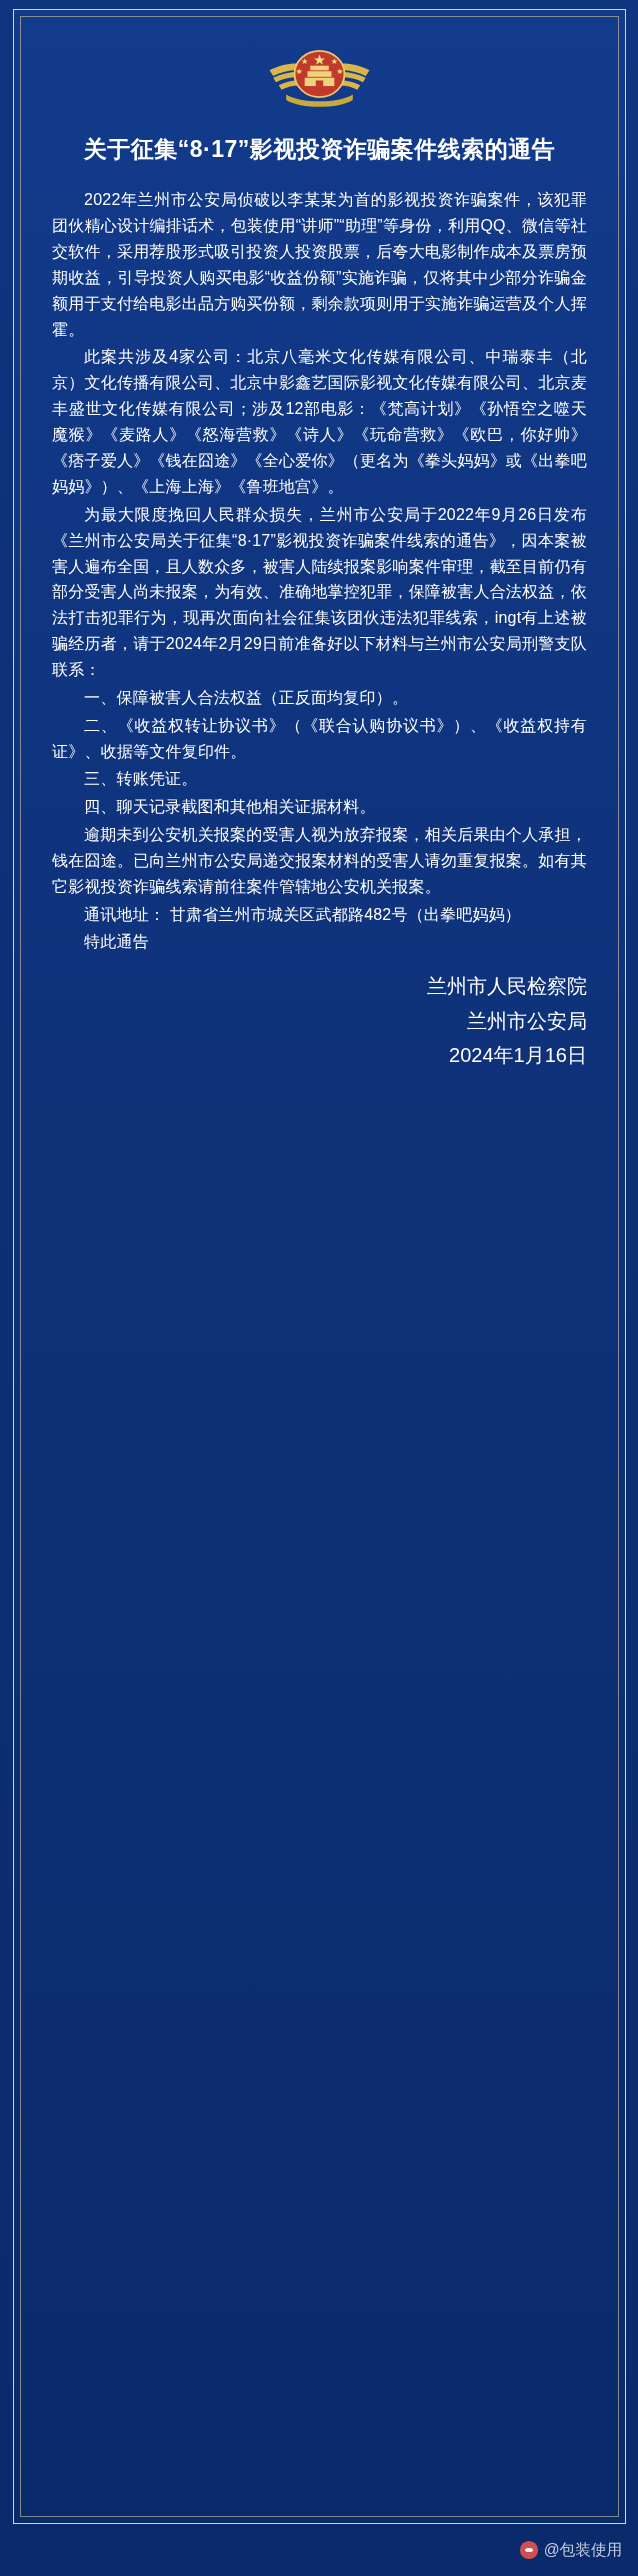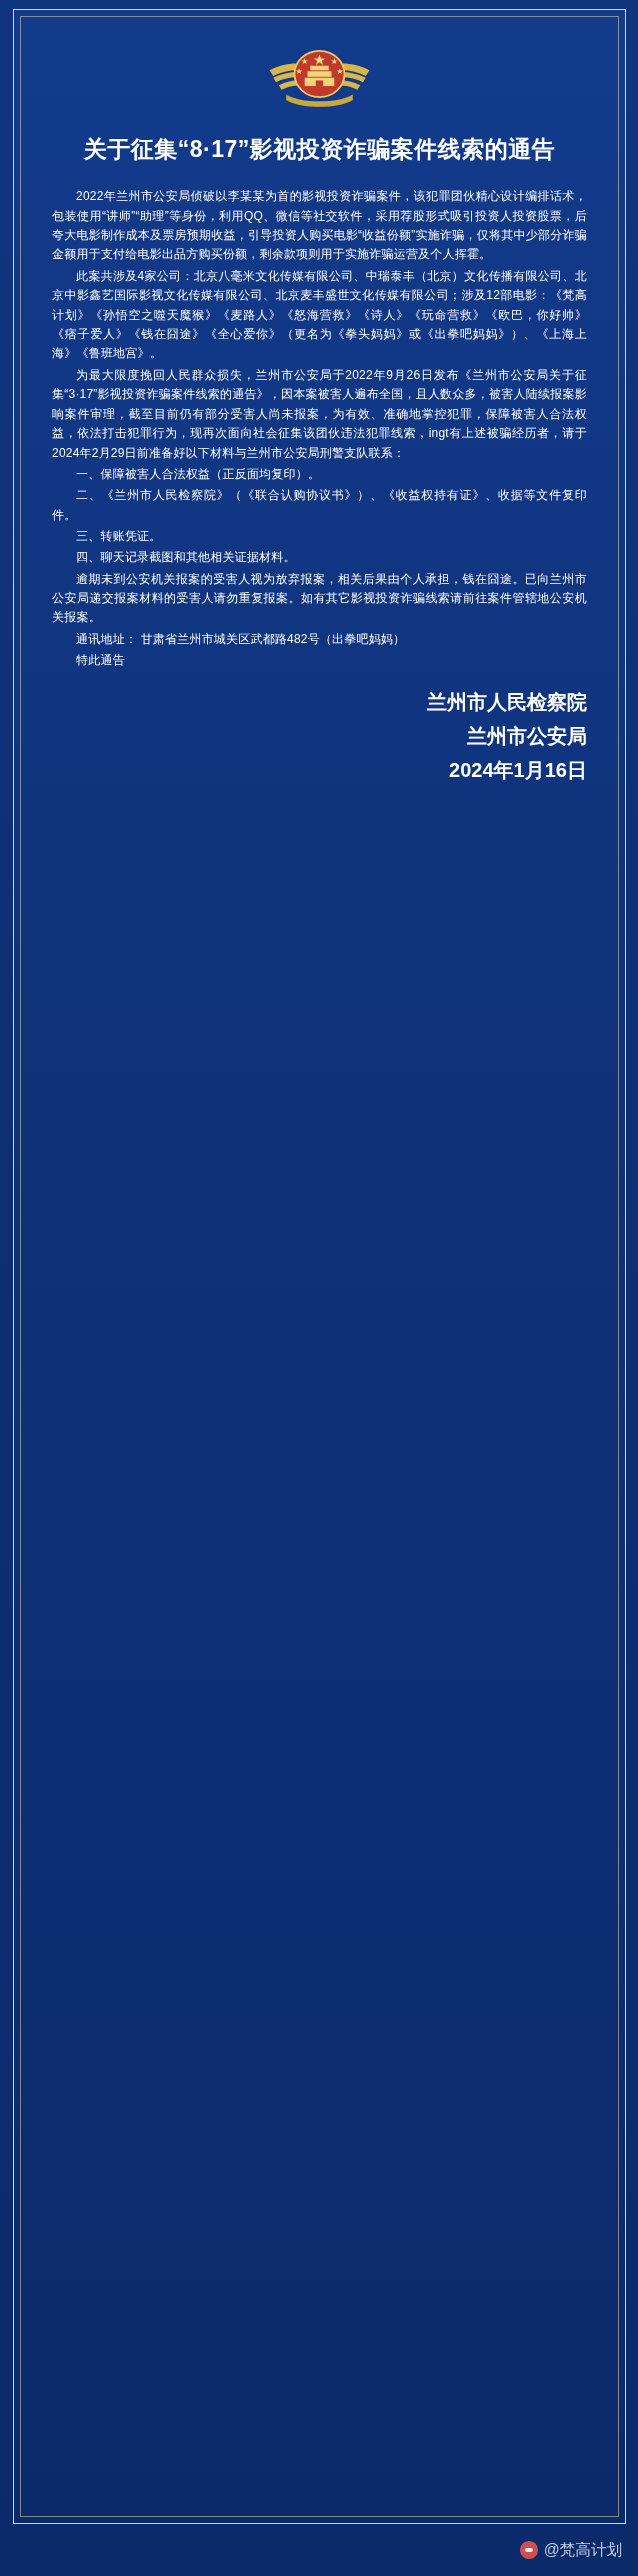--- a/index.html
+++ b/index.html
@@ -66,40 +66,39 @@
     text-align: center;
     font-size: 23px;
     line-height: 1.5;
     font-weight: bold;
     letter-spacing: 0.5px;
     color: #ffffff;
     margin: 0 auto 20.4px auto;
     width: 92%;
   }
   .body-text {
-    font-size: 12px;
+    font-size: 16px;
     line-height: 1.62;
     letter-spacing: 0.2px;
     text-align: justify;
     text-justify: inter-ideograph;
     margin-top: 8px;
   }
   .body-text p {
     margin: 0 0 1.9px 0;
     text-indent: 2em;
   }
   .signature {
     margin-top: 15px;
     text-align: right;
     font-size: 20px;
     line-height: 1.62;
   }
   .signature div {
     margin-bottom: 1.9px;
-    font-weight: bold;
   }
   .footer-bar {
     position: absolute;
     left: 0;
     right: 0;
     bottom: 0;
     height: 52px;
     background: #0b2a6b;
     display: flex;
     align-items: center;
@@ -178,40 +177,40 @@
               </g>
             </svg>
           </div>
         </div>
 
         <h1 class="doc-title">关于征集“8·17”影视投资诈骗案件线索的通告</h1>
 
         <div class="body-text">
           <p>2022年兰州市公安局侦破以李某某为首的影视投资诈骗案件，该犯罪团伙精心设计编排话术，包装使用“讲师”“助理”等身份，利用QQ、微信等社交软件，采用荐股形式吸引投资人投资股票，后夸大电影制作成本及票房预期收益，引导投资人购买电影“收益份额”实施诈骗，仅将其中少部分诈骗金额用于支付给电影出品方购买份额，剩余款项则用于实施诈骗运营及个人挥霍。</p>
           <p>此案共涉及4家公司：北京八毫米文化传媒有限公司、中瑞泰丰（北京）文化传播有限公司、北京中影鑫艺国际影视文化传媒有限公司、北京麦丰盛世文化传媒有限公司；涉及12部电影：《梵高计划》《孙悟空之噬天魔猴》《麦路人》《怒海营救》《诗人》《玩命营救》《欧巴，你好帅》《痞子爱人》《钱在囧途》《全心爱你》（更名为《拳头妈妈》或《出拳吧妈妈》）、《上海上海》《鲁班地宫》。</p>
-          <p>为最大限度挽回人民群众损失，兰州市公安局于2022年9月26日发布《兰州市公安局关于征集“3·17”影视投资诈骗案件线索的通告》，因本案被害人遍布全国，且人数众多，被害人陆续报案影响案件审理，截至目前仍有部分受害人尚未报案，为有效、准确地掌控犯罪，保障被害人合法权益，依法打击犯罪行为，现再次面向社会征集该团伙违法犯罪线索，ingt有上述被骗经历者，请于2024年2月29日前准备好以下材料与兰州市公安局刑警支队联系：</p>
+          <p>为最大限度挽回人民群众损失，兰州市公安局于2022年9月26日发布《兰州市公安局关于征集“8·17”影视投资诈骗案件线索的通告》，因本案被害人遍布全国，且人数众多，被害人陆续报案影响案件审理，截至目前仍有部分受害人尚未报案，为有效、准确地掌控犯罪，保障被害人合法权益，依法打击犯罪行为，现再次面向社会征集该团伙违法犯罪线索，ingt有上述被骗经历者，请于2024年2月29日前准备好以下材料与兰州市公安局刑警支队联系：</p>
           <p>一、保障被害人合法权益（正反面均复印）。</p>
-          <p>二、《兰州市人民检察院》（《联合认购协议书》）、《收益权持有证》、收据等文件复印件。</p>
+          <p>二、《收益权转让协议书》（《联合认购协议书》）、《收益权持有证》、收据等文件复印件。</p>
           <p>三、转账凭证。</p>
           <p>四、聊天记录截图和其他相关证据材料。</p>
           <p>逾期未到公安机关报案的受害人视为放弃报案，相关后果由个人承担，钱在囧途。已向兰州市公安局递交报案材料的受害人请勿重复报案。如有其它影视投资诈骗线索请前往案件管辖地公安机关报案。</p>
           <p>通讯地址：  甘肃省兰州市城关区武都路482号（出拳吧妈妈）</p>
           <p>特此通告</p>
         </div>
 
         <div class="signature">
           <div>兰州市人民检察院</div>
           <div>兰州市公安局</div>
           <div>2024年1月16日</div>
         </div>
 
       </div>
     </div>
   </div>
 
   <div class="footer-bar">
     <div class="weibo-credit">
       <span class="weibo-eye"></span>
-      <span>@梵高计划</span>
+      <span>@包装使用</span>
     </div>
   </div>
 </div>
 
 
 </body></html>

